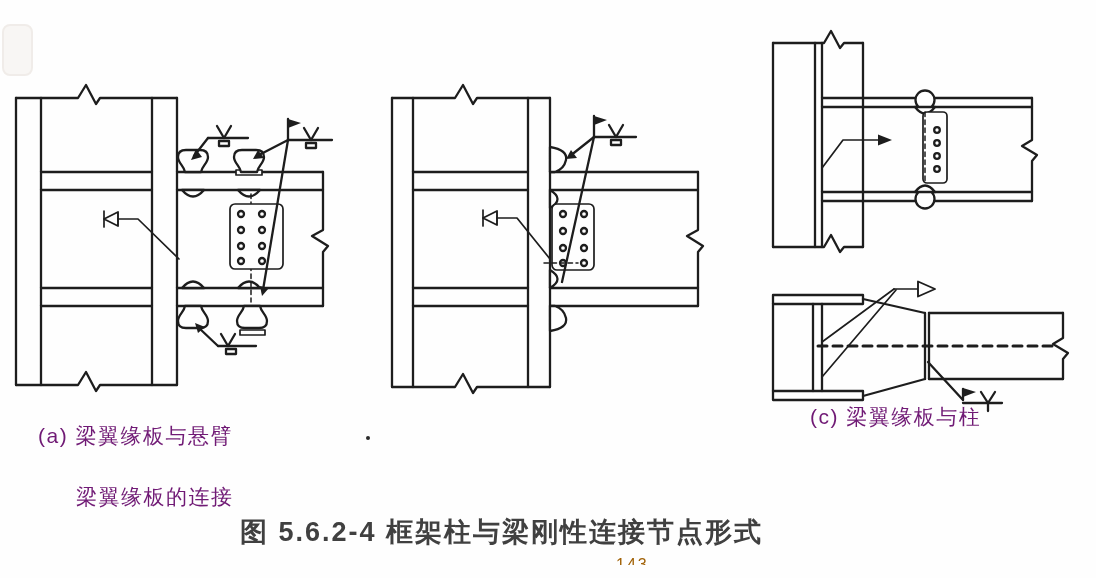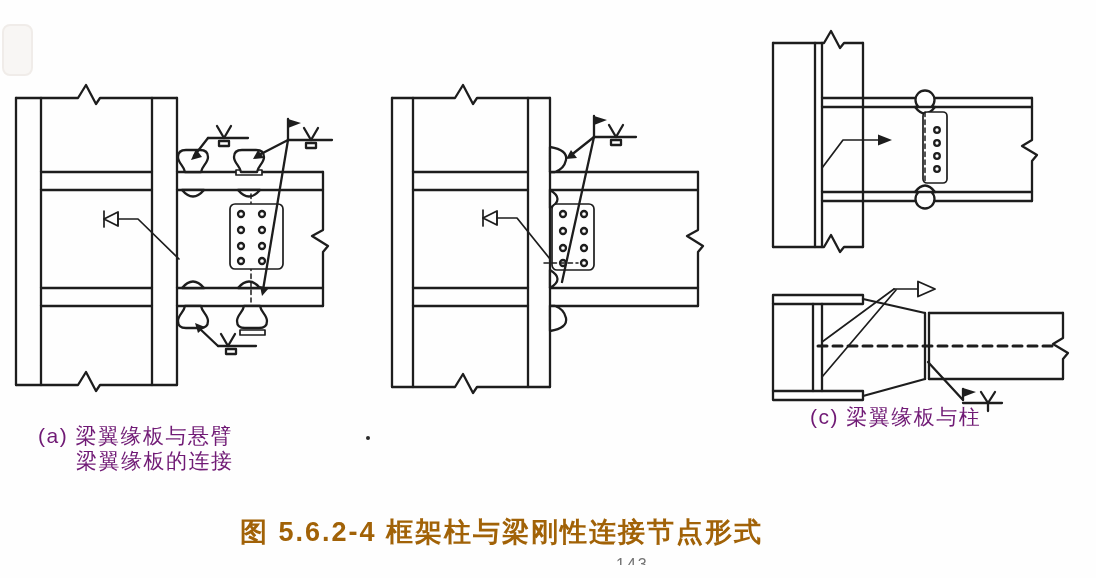--- a/index.html
+++ b/index.html
@@ -10,25 +10,25 @@
   #lineart path,#lineart line,#lineart rect,#lineart circle,#lineart polyline{
       stroke:#1d1d1d;fill:none;stroke-width:2.3;stroke-linecap:round;stroke-linejoin:round;}
   #lineart .thin{stroke-width:1.7;}
   #lineart .whitefill{fill:#fefefe;}
   #lineart .solid{fill:#1d1d1d;stroke:none;}
   #lineart .openhead{fill:#fefefe;stroke-width:1.9;}
   #lineart .dashv{stroke-dasharray:4.5 3.5;stroke-width:1.5;}
   #lineart .dashbold{stroke-dasharray:9 6;stroke-width:3;}
   .caption{position:absolute;font-size:21px;letter-spacing:1.5px;color:#701a75;
            line-height:25px;white-space:nowrap;}
-  .caption .l2{padding-left:38px;}
+  .caption .l2{padding-left:38px;margin-top:36px;}
   #title{position:absolute;left:240px;top:514px;font-size:27px;font-weight:600;
-         letter-spacing:2px;color:#a16207;white-space:nowrap;}
+         letter-spacing:2px;color:#404040;white-space:nowrap;}
   #pagenum{position:absolute;left:616px;top:556px;width:54px;height:9px;overflow:hidden;
-           font-size:16px;color:#737373;letter-spacing:2px;}
+           font-size:16px;color:#a16207;letter-spacing:2px;}
   #watermark{position:absolute;left:2px;top:24px;width:27px;height:48px;
              border:2px solid #ece7e2;border-radius:8px;background:#f7f4f1;opacity:.75;}
   #straydot{position:absolute;left:366px;top:436px;width:4px;height:4px;
             background:#2a2a2a;border-radius:50%;}
 </style>
 </head>
 <body>
 
 <div id="stage">
 

